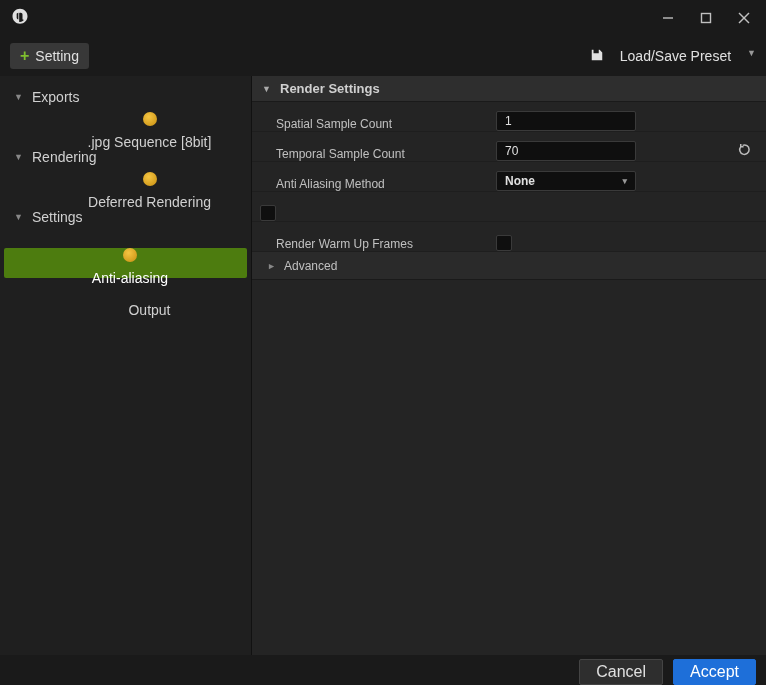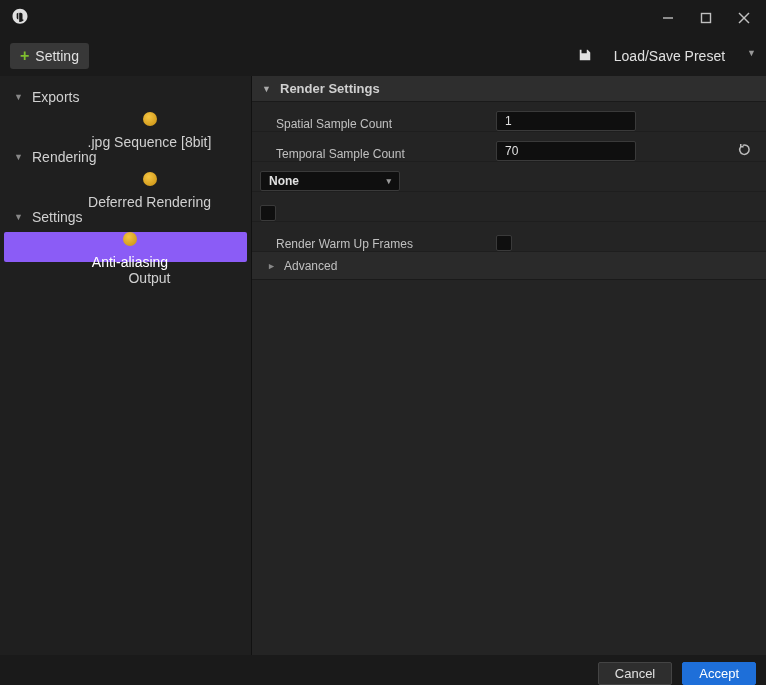--- a/index.html
+++ b/index.html
@@ -44,21 +44,21 @@
       background: #383838;
       border: none;
       padding: 5px 10px;
       border-radius: 3px;
       color: #e0e0e0;
       cursor: pointer;
       font-size: 14px;
     }
     .plus-icon { color: #7fbf2e; font-size: 16px; font-weight: bold; line-height: 1; }
     .preset-btn {
-      display: flex; align-items: flex-start; gap: 22px;
+      display: flex; align-items: flex-start; gap: 16px;
       background: transparent; border: none;
       color: #e0e0e0; cursor: pointer; font-size: 14px;
     }
     .save-icon svg { width: 14px; height: 14px; fill: #e0e0e0; }
     .chev-down { font-size: 9px; color: #999; }
     
     .main {
       flex: 1;
       display: flex;
       min-height: 0;
@@ -75,24 +75,24 @@
       align-items: center;
       height: 30px;
       padding-left: 14px;
       gap: 8px;
       cursor: pointer;
       font-size: 14px;
       color: #d0d0d0;
     }
     .tree-row.child { padding-left: 48px; flex-direction: column; }
     .tree-row.selected {
-      background: #8b5cf6;
+      background: #4d7c0f;
       color: #fff;
       border-radius: 2px;
-      margin: 0 4px;
+      margin: 16px 4px;
       padding-left: 9px;
     }
     .tree-arrow {
       font-size: 9px; color: #888; width: 10px; display:inline-block;
     }
     .bullet {
       width: 14px; height: 14px; border-radius: 50%;
       background: radial-gradient(circle at 40% 35%, #f5c542, #d49e1f 70%);
       flex-shrink: 0;
     }
@@ -159,21 +159,21 @@
     }
     .advanced-row .tree-arrow { transform: rotate(-90deg); display:inline-block;}
     
     .footer {
       height: 30px;
       display:flex; justify-content:flex-end; align-items:flex-end;
       gap: 10px; padding: 0 10px 0 0;
       background:#1a1a1a;
     }
     .btn {
-      padding: 3px 16px; border-radius: 2px; font-size: 13px;
+      padding: 3px 16px; border-radius: 2px; font-size: 16px;
       border: 1px solid #444; background:#2e2e2e; color:#e0e0e0; cursor:pointer;
     }
     .btn.primary {
       background:#1e6fd9; border-color:#1e6fd9; color:#fff; font-weight:500;
     }
   </style>
 </head>
 <body>
 
 <div class="titlebar">
@@ -278,20 +278,21 @@
         <span class="reset-icon">
           <svg viewBox="0 0 16 16">
               <path d="M4 4 a5 5 0 1 0 2 -1.5 M4 1 v3 h3"></path>
             </svg>
         </span>
       </div>
     </div>
 
 
     <div class="prop-row">
+      <div class="prop-label">Anti Aliasing Method</div>
       <div class="prop-value">
         <div class="select-input">
           <span>None</span>
           <span class="chev-down">▾</span>
         </div>
       </div>
       <div class="prop-reset"></div>
     </div>
 
     <div class="prop-row">

